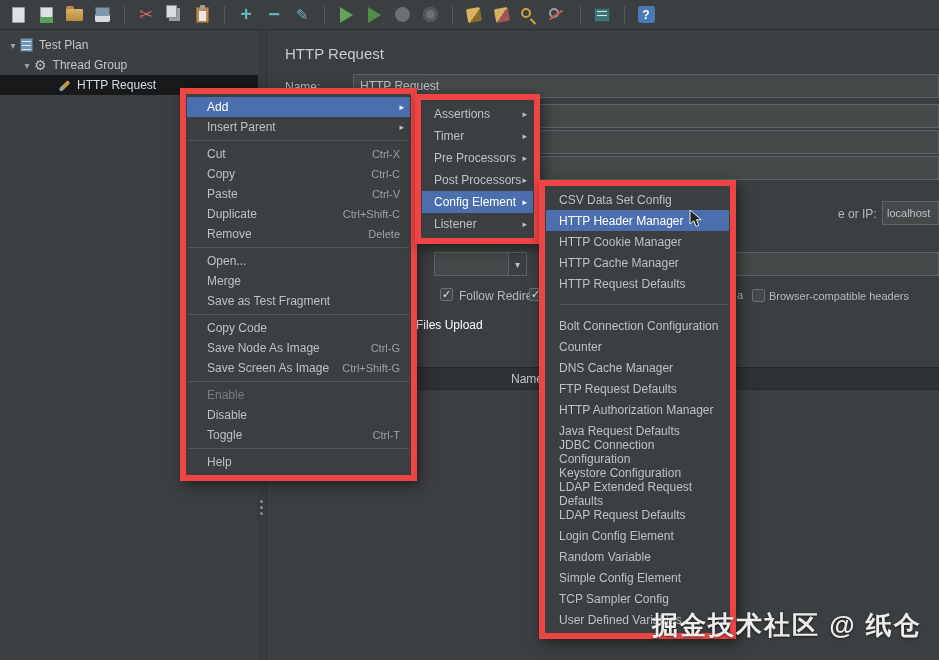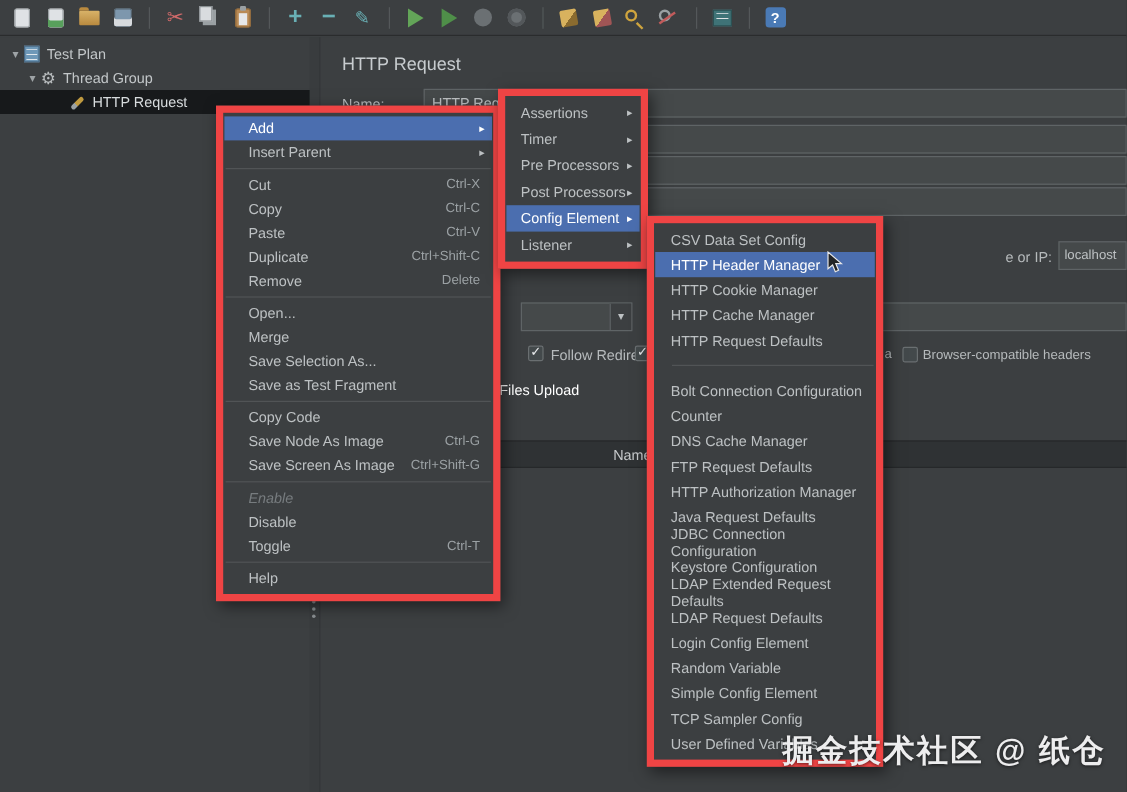--- a/index.html
+++ b/index.html
@@ -80,25 +80,25 @@
   .thead span { margin-left:95px; font-size:12px; color:#c6c9cb; }
 
   
   .menu { position:absolute; background:#3c3f41; border:6px solid #ef4444; box-shadow:3px 4px 12px rgba(0,0,0,.5);
           padding:3px 1px; z-index:10; }
   .mi { height:20px; display:flex; align-items:center; color:#bdc1c3; font-size:12px; position:relative; padding:0 10px 0 20px; }
   .mi .mi-shortcut { margin-left:auto; color:#9ba1a4; font-size:11px; }
   .mi .mi-arrow { position:absolute; right:6px; font-size:9px; color:#bdc1c3; }
   .mi.highlighted { background:#4b6eaf; color:#fff; }
   .mi.highlighted .mi-shortcut, .mi.highlighted .mi-arrow { color:#fff; }
-  .mi.disabled { color:#777c7f;font-style:italic; }
+  .mi.disabled { color:#777c7f; }
   .mi.sep-item { height:7px; padding:0; }
   .mi.sep-item::after { content:""; flex:1; height:1px; background:#515456; margin:0 1px; }
   .menu-context { left:180px; top:88px; width:237px; }
-  .menu-add { left:415px; top:74px; width:125px; }
+  .menu-add { left:415px; top:94px; width:125px; }
   .menu-add .mi { height:22px; padding-left:12px; }
   .menu-config { left:539px; top:180px; width:197px; }
   .menu-config .mi { height:21px; padding-left:13px; }
 
   
   .cursor { position:absolute; left:689px; top:209px; z-index:30; }
   .watermark { position:absolute; left:652px; top:608px; z-index:15; font-size:26px; color:#ededee;
                letter-spacing:2px; font-weight:600; text-shadow:0 1px 3px rgba(0,0,0,.6); white-space:nowrap; }
 </style>
 </head>
@@ -294,25 +294,20 @@
         <span class="mi-label">Open...</span>
         <span class="mi-shortcut"></span>
         <span class="mi-arrow"></span>
       </div>
       <div class="mi">
         <span class="mi-label">Merge</span>
         <span class="mi-shortcut"></span>
         <span class="mi-arrow"></span>
       </div>
       <div class="mi">
-        <span class="mi-label">Save Selection As...</span>
-        <span class="mi-shortcut"></span>
-        <span class="mi-arrow"></span>
-      </div>
-      <div class="mi">
         <span class="mi-label">Save as Test Fragment</span>
         <span class="mi-shortcut"></span>
         <span class="mi-arrow"></span>
       </div>
       <div class="mi sep-item">
         <span class="mi-label"></span>
         <span class="mi-shortcut"></span>
         <span class="mi-arrow"></span>
       </div>
       <div class="mi">

